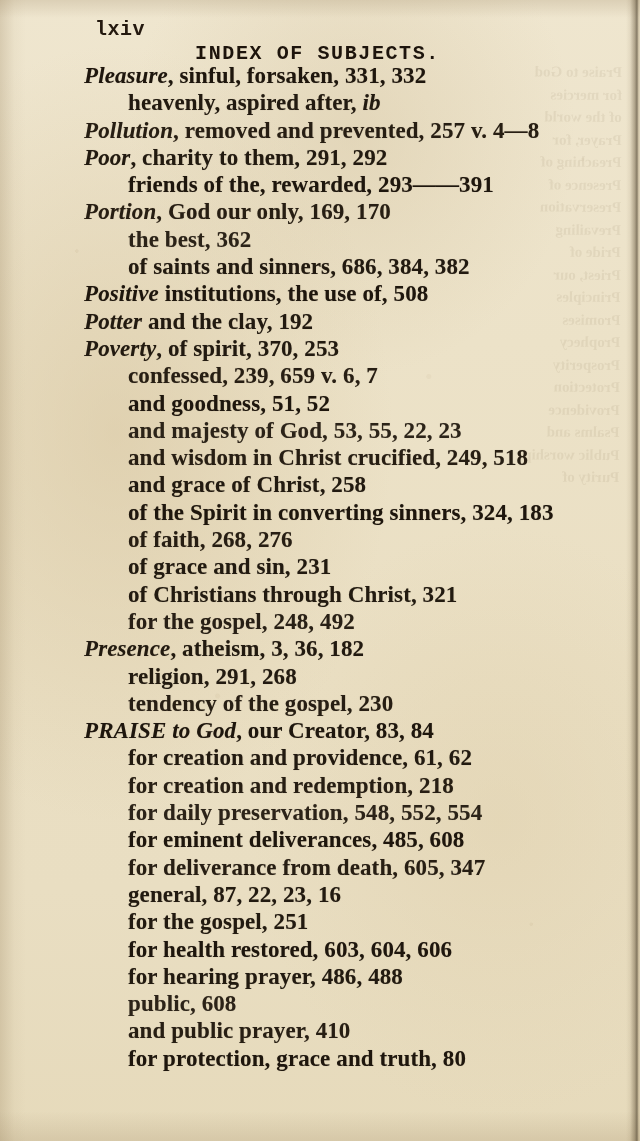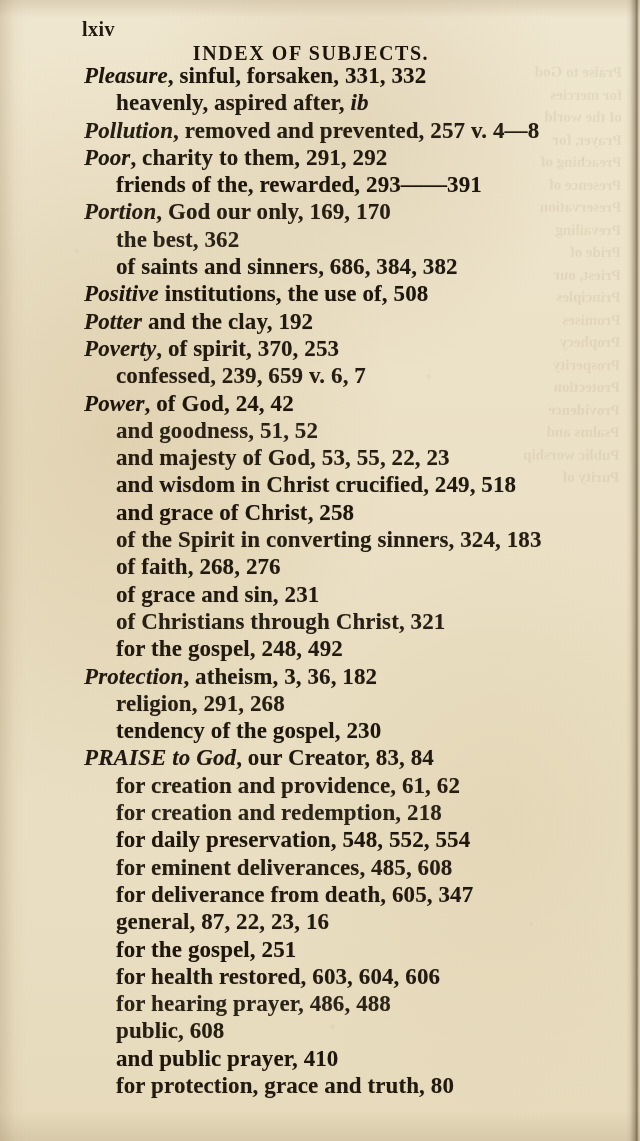--- a/index.html
+++ b/index.html
@@ -83,23 +83,24 @@
     position: absolute;
     bottom: 0; left: 0; right: 0;
     height: 30px;
     pointer-events: none;
     background: linear-gradient(0deg, rgba(150,128,92,0.20) 0%, rgba(150,128,92,0) 100%);
   }
 
   
   #head {
     position: absolute;
-    left: 4px; right: 0;
+    left: 17px; right: 0;
     top: 18px;
     height: 30px;
+    font-family: Liberation Mono, monospace;
   }
   #folio {
     position: absolute;
     left: 78px;
     top: 0;
     font-size: 20px;
     font-weight: bold;
     letter-spacing: 0.5px;
     color: #24190f;
   }
@@ -126,21 +127,21 @@
   .entry {
     font-size: 23px;
     line-height: 27.3px;
     font-weight: bold;
     white-space: nowrap;
     letter-spacing: 0.1px;
     color: #221a10;
     text-shadow: 0 0 0.7px rgba(40,28,16,0.35);
   }
   .entry.lvl0 { margin-left: 0px; }
-  .entry.lvl1 { margin-left: 32px; }
+  .entry.lvl1 { margin-left: 44px; }
   .it { font-style: italic; }
   
   .entry:nth-child(3n)   { color: #271e13; }
   .entry:nth-child(4n+1) { color: #1e160d; }
   .entry:nth-child(7n)   { opacity: 0.95; }
 </style>
 </head>
 <body>
 
 <div id="page">
@@ -177,31 +178,30 @@
       <div class="entry lvl0"><span class="it">Pollution</span><span>, removed and prevented, 257 v. 4—8</span></div>
       <div class="entry lvl0"><span class="it">Poor</span><span>, charity to them, 291, 292</span></div>
       <div class="entry lvl1"><span>friends of the, rewarded, 293——391</span></div>
       <div class="entry lvl0"><span class="it">Portion</span><span>, God our only, 169, 170</span></div>
       <div class="entry lvl1"><span>the best, 362</span></div>
       <div class="entry lvl1"><span>of saints and sinners, 686, 384, 382</span></div>
       <div class="entry lvl0"><span class="it">Positive</span><span> institutions, the use of, 508</span></div>
       <div class="entry lvl0"><span class="it">Potter</span><span> and the clay, 192</span></div>
       <div class="entry lvl0"><span class="it">Poverty</span><span>, of spirit, 370, 253</span></div>
       <div class="entry lvl1"><span>confessed, 239, 659 v. 6, 7</span></div>
-      <div class="entry lvl0"><span class="it">Power</span><span>, of God, 24, 42</span></div>
       <div class="entry lvl1"><span>and goodness, 51, 52</span></div>
       <div class="entry lvl1"><span>and majesty of God, 53, 55, 22, 23</span></div>
       <div class="entry lvl1"><span>and wisdom in Christ crucified, 249, 518</span></div>
       <div class="entry lvl1"><span>and grace of Christ, 258</span></div>
       <div class="entry lvl1"><span>of the Spirit in converting sinners, 324, 183</span></div>
       <div class="entry lvl1"><span>of faith, 268, 276</span></div>
       <div class="entry lvl1"><span>of grace and sin, 231</span></div>
       <div class="entry lvl1"><span>of Christians through Christ, 321</span></div>
       <div class="entry lvl1"><span>for the gospel, 248, 492</span></div>
-      <div class="entry lvl0"><span class="it">Protection</span><span>, atheism, 3, 36, 182</span></div>
+      <div class="entry lvl0"><span class="it">Presence</span><span>, atheism, 3, 36, 182</span></div>
       <div class="entry lvl1"><span>religion, 291, 268</span></div>
       <div class="entry lvl1"><span>tendency of the gospel, 230</span></div>
       <div class="entry lvl0"><span class="it">PRAISE to God</span><span>, our Creator, 83, 84</span></div>
       <div class="entry lvl1"><span>for creation and providence, 61, 62</span></div>
       <div class="entry lvl1"><span>for creation and redemption, 218</span></div>
       <div class="entry lvl1"><span>for daily preservation, 548, 552, 554</span></div>
       <div class="entry lvl1"><span>for eminent deliverances, 485, 608</span></div>
       <div class="entry lvl1"><span>for deliverance from death, 605, 347</span></div>
       <div class="entry lvl1"><span>general, 87, 22, 23, 16</span></div>
       <div class="entry lvl1"><span>for the gospel, 251</span></div>

